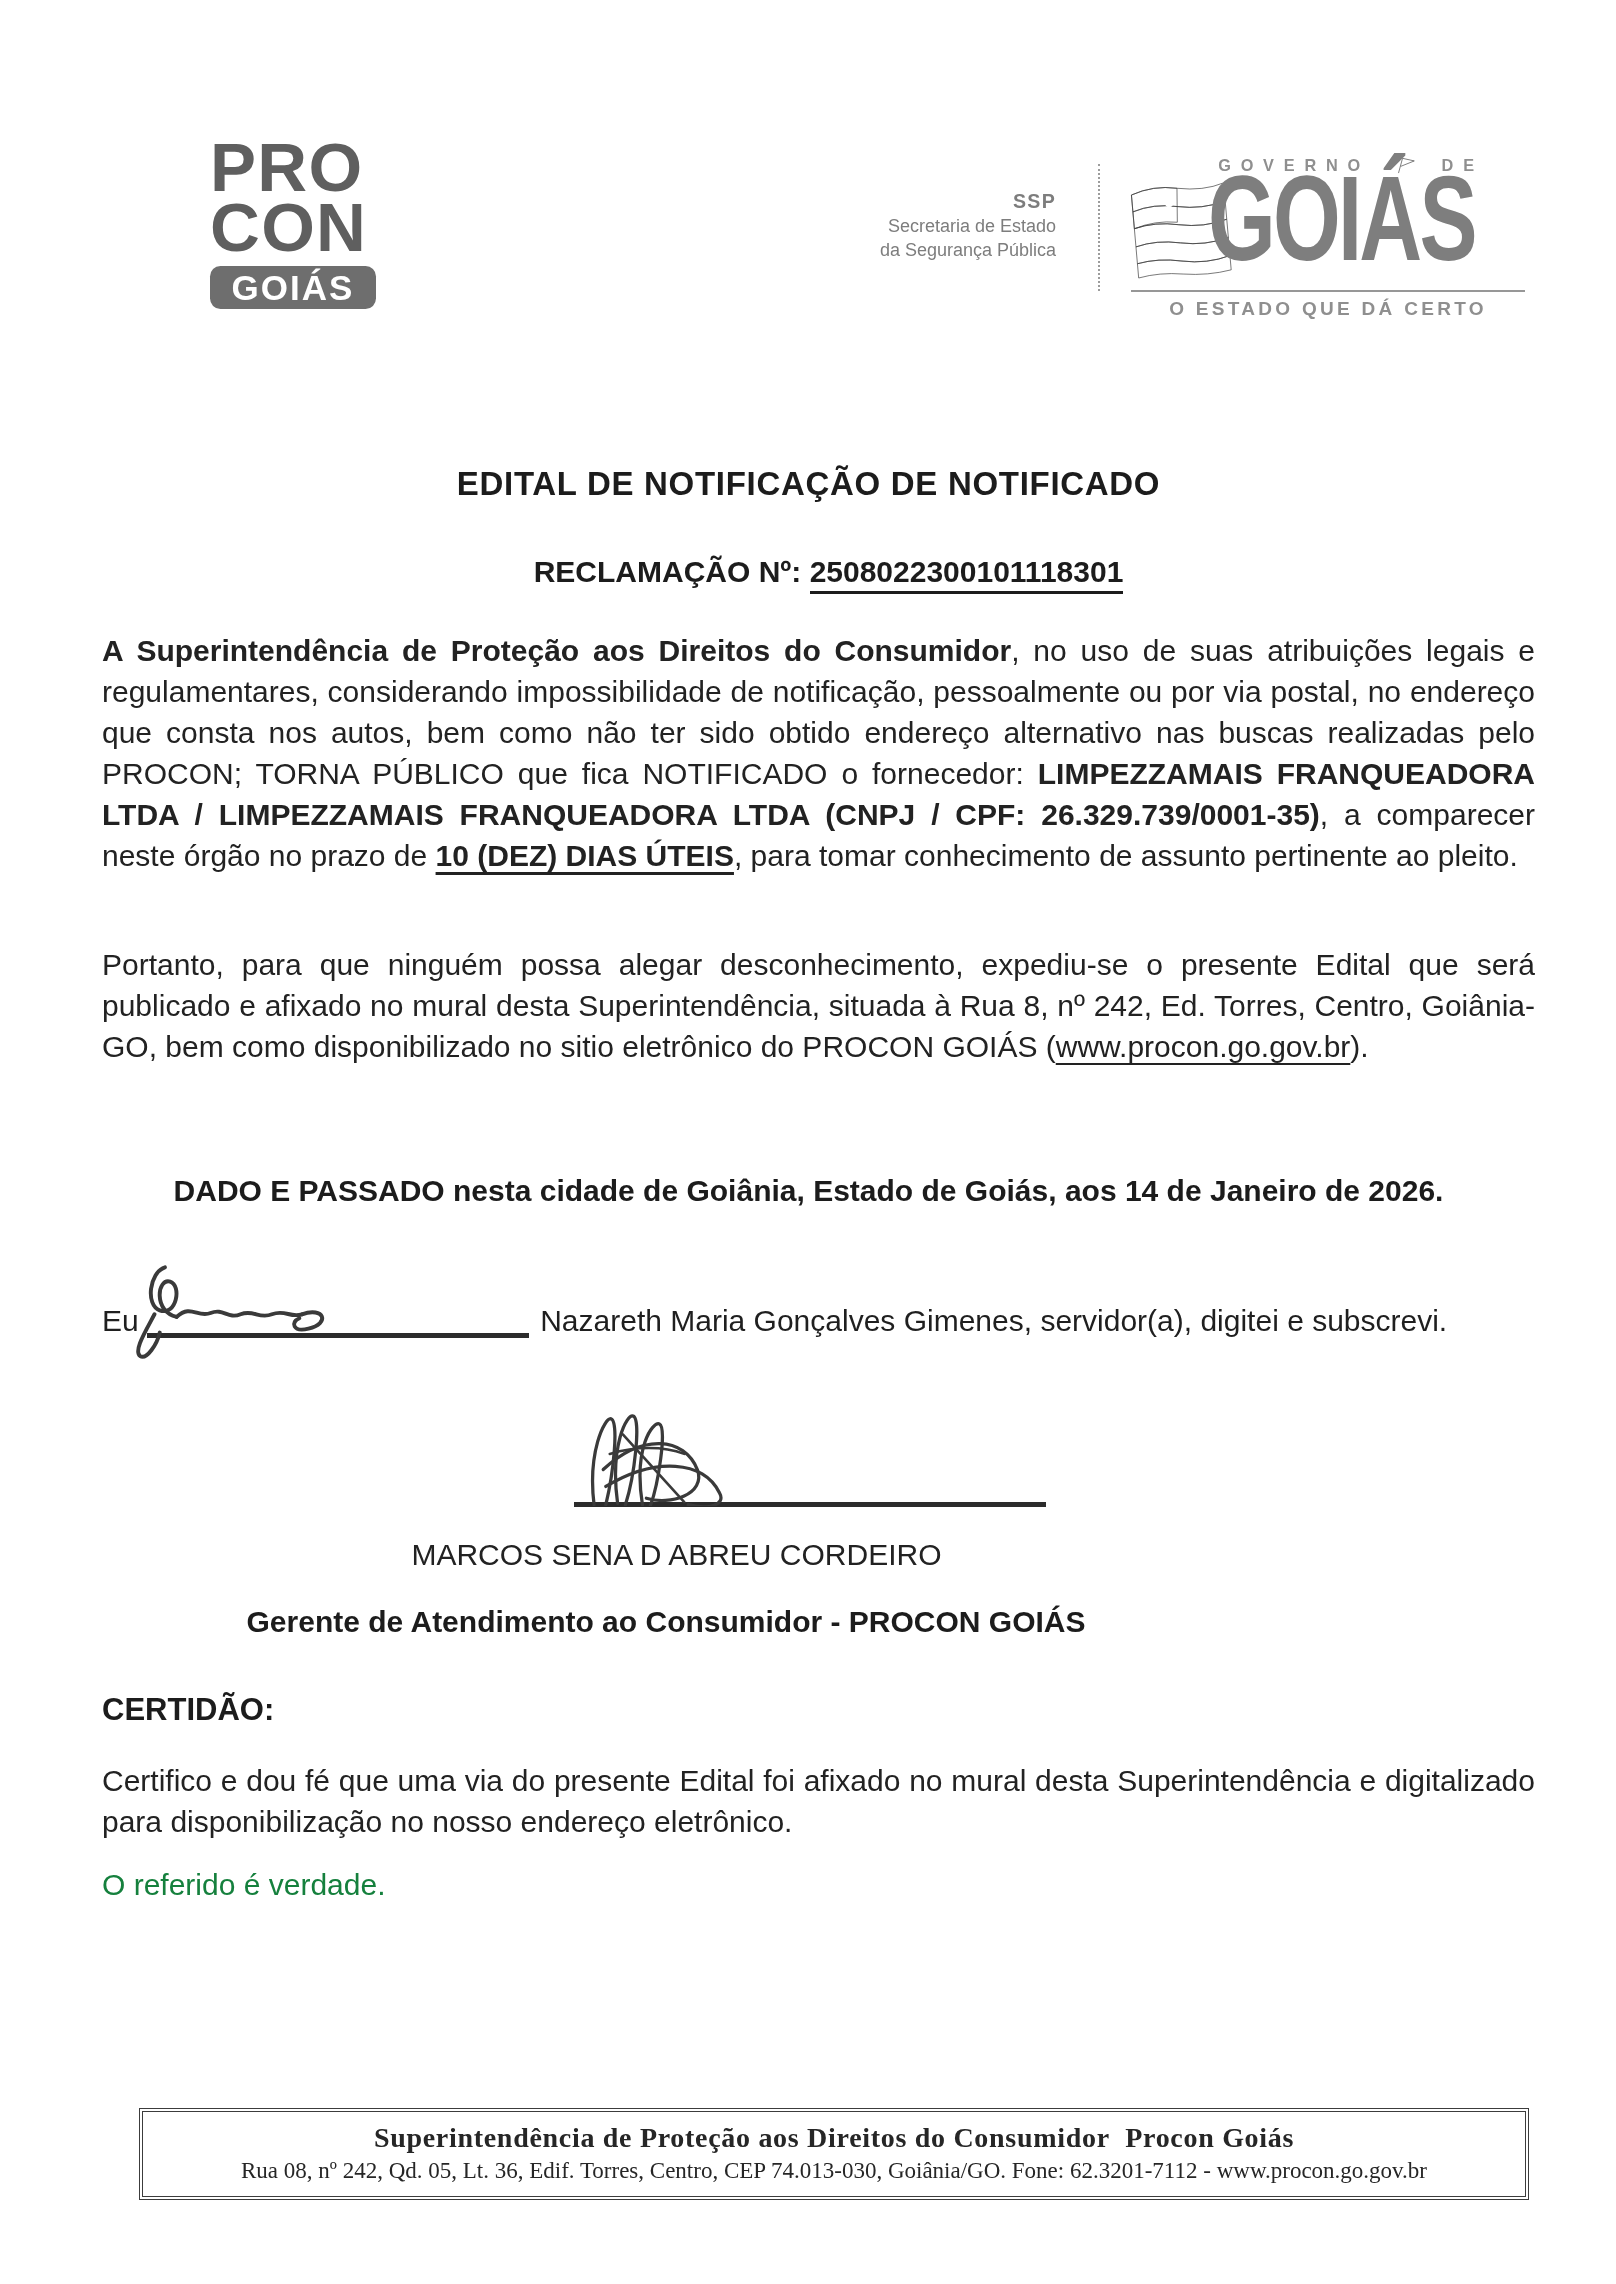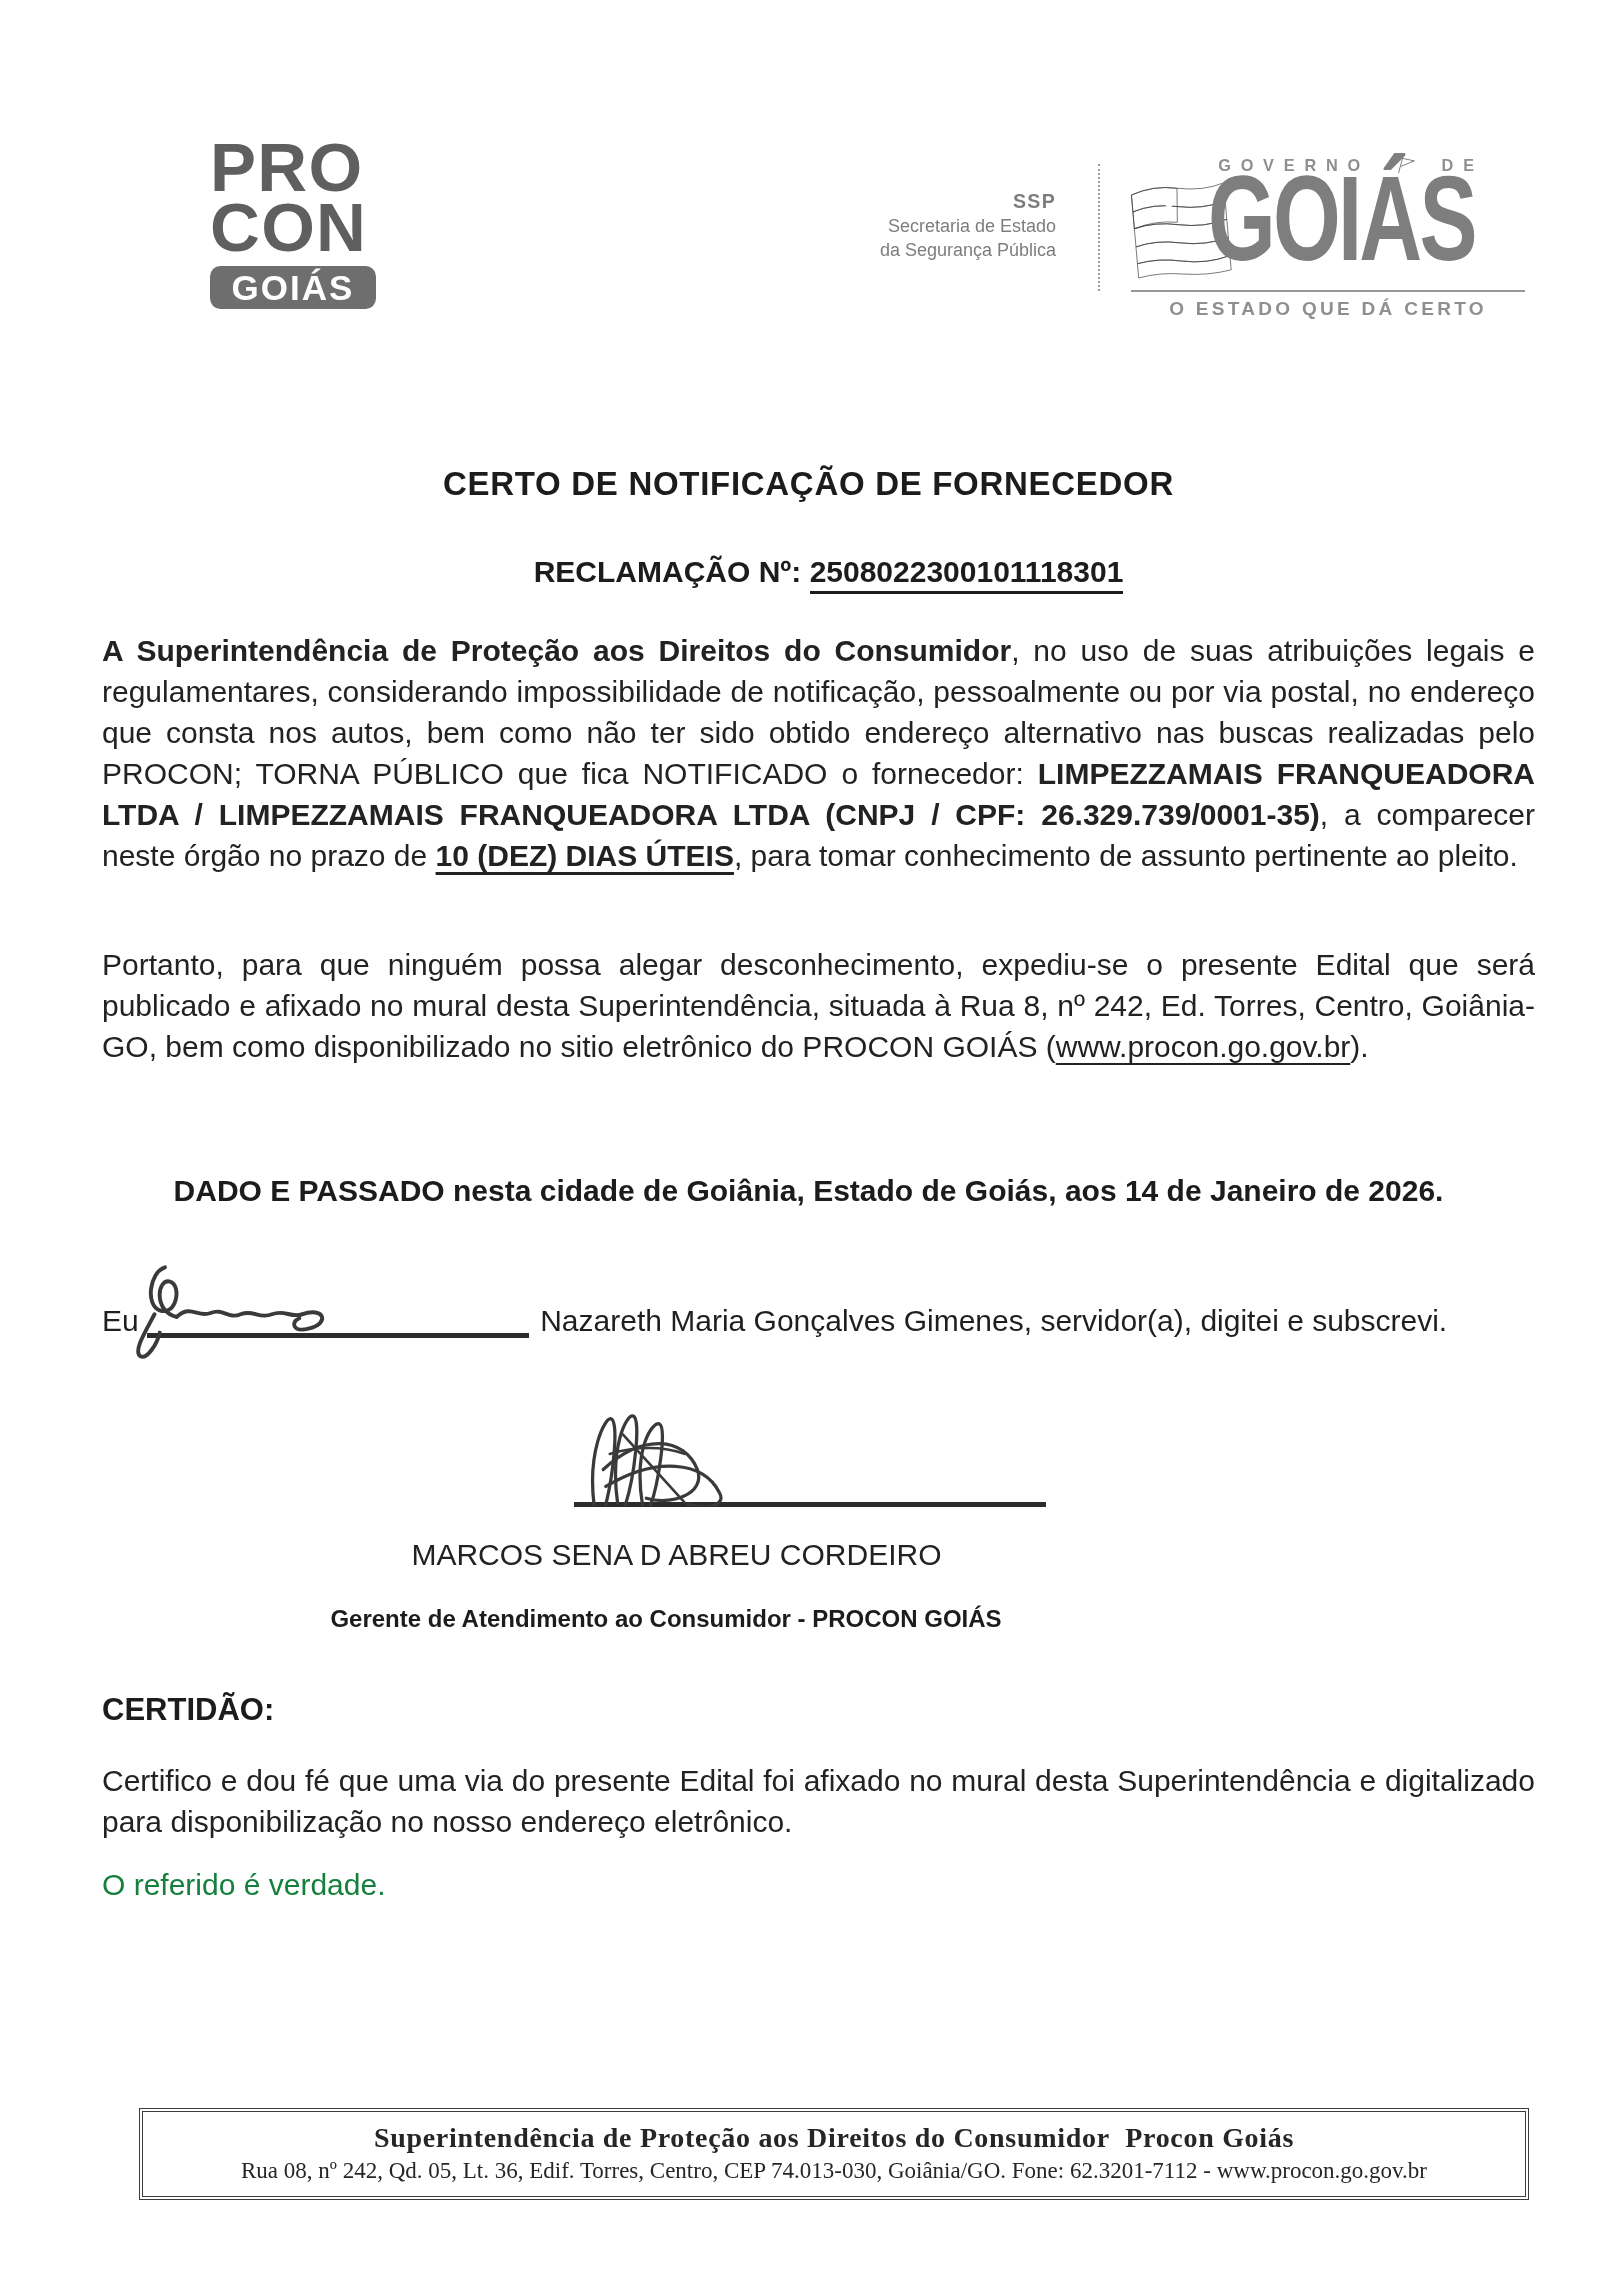--- a/index.html
+++ b/index.html
@@ -59,21 +59,21 @@
     position:relative;width:382px;margin:0 11.7px 0 7.8px;align-self:flex-end;
     border-bottom:5.2px solid #2c2c2c;height:29px;flex:0 0 auto;
   }
   .clerk .scribble{position:absolute;left:-15.6px;bottom:-27px;width:261px;height:111px;}
 
   
   .mainsig{left:574px;top:1407px;width:472px;}
   .mainsig .scribble2{display:block;width:183px;height:99px;margin:0 0 -3.9px 6.5px;}
   .mainsig .sline{width:472px;height:4.6px;background:#2c2c2c;}
   .signame{left:0;top:1538px;width:1353px;text-align:center;font-size:30px;color:#222;}
-  .sigrole{left:0;top:1605px;width:1332px;text-align:center;font-size:24px;font-weight:bold;color:#1c1c1c;}
+  .sigrole{left:0;top:1605px;width:1332px;text-align:center;font-size:30px;font-weight:bold;color:#1c1c1c;}
 
   
   .certh{left:102px;top:1692px;font-size:31px;font-weight:bold;color:#1c1c1c;}
   .certp{top:1760px;}
   .refer{left:102px;top:1868px;font-size:30px;color:#15803d;}
 
   
   .footer{
     left:139px;top:2108px;width:1390px;box-sizing:border-box;
     border:4.6px double #3c3c3c;background:#fff;
@@ -124,21 +124,21 @@
         <circle cx="62" cy="36" r="6" fill="#fff"></circle>
         <circle cx="28" cy="52" r="6" fill="#fff"></circle>
         <circle cx="52" cy="54" r="5" fill="#fff"></circle>
       </g>
     </svg>
     <div class="word">GOIÁS</div>
   </div>
   <div class="tagline">O ESTADO QUE DÁ CERTO</div>
 </div>
 
-<div class="abs title">CERTO DE NOTIFICAÇÃO DE FORNECEDOR</div>
+<div class="abs title">EDITAL DE NOTIFICAÇÃO DE NOTIFICADO</div>
 
 <div class="abs complaint">
   <span>RECLAMAÇÃO Nº:</span>
   <span> </span>
   <span class="num">2508022300101118301</span>
 </div>
 
 <div class="abs para p1">
   <span class="b">A Superintendência de Proteção aos Direitos do Consumidor</span><span>, no uso de suas atribuições legais e regulamentares, considerando impossibilidade de notificação, pessoalmente ou por via postal, no endereço que consta nos autos, bem como não ter sido obtido endereço alternativo nas buscas realizadas pelo PROCON; TORNA PÚBLICO que fica NOTIFICADO o fornecedor: </span><span class="b">LIMPEZZAMAIS FRANQUEADORA LTDA / LIMPEZZAMAIS FRANQUEADORA LTDA (CNPJ / CPF: 26.329.739/0001-35)</span><span>, a comparecer neste órgão no prazo de </span><span class="b u">10 (DEZ) DIAS ÚTEIS</span><span>, para tomar conhecimento de assunto pertinente ao pleito.</span>
 </div>

